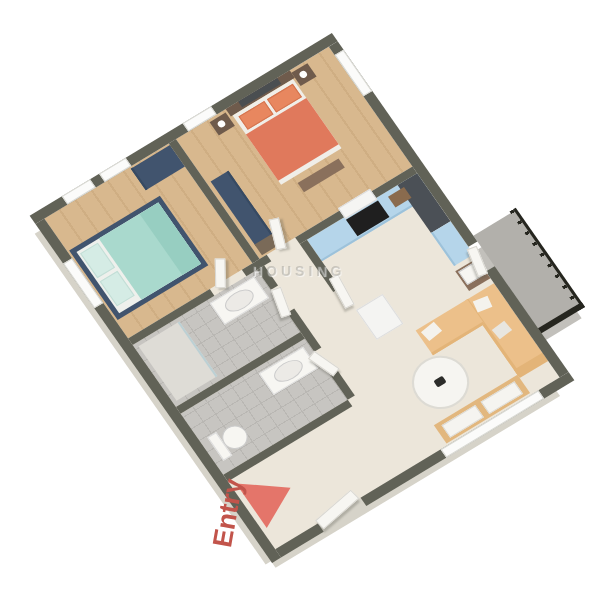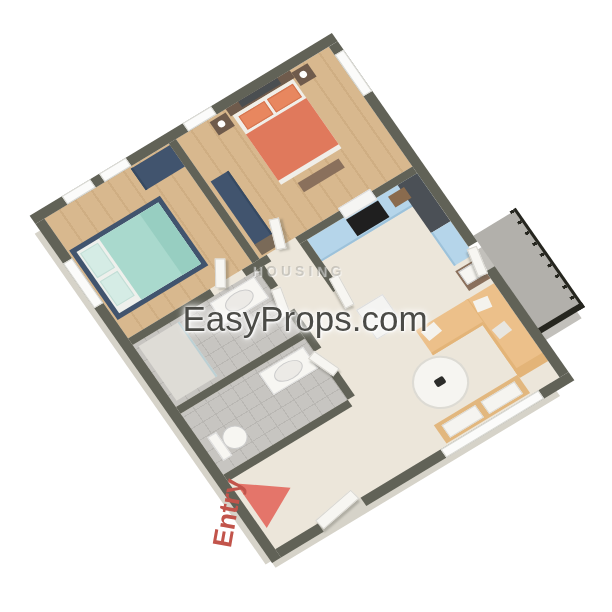--- a/index.html
+++ b/index.html
@@ -168,17 +168,16 @@
     <div class="door" style="left:104px;top:142px;width:30px;height:10px;transform:rotate(-58deg);"></div>
     <div class="door" style="left:146px;top:188px;width:10px;height:30px;transform:rotate(14deg);"></div>
     <div class="door" style="left:146px;top:262px;width:10px;height:30px;transform:rotate(-20deg);"></div>
     <div class="door" style="left:200px;top:208px;width:10px;height:34px;transform:rotate(6deg);"></div>
     <div class="door" style="left:324px;top:254px;width:10px;height:30px;transform:rotate(12deg);"></div>
     <div class="door" style="left:58px;top:402px;width:46px;height:12px;transform:rotate(-10deg);"></div>
 
   </div>
 
   <div class="wm-housing">HOUSING</div>
-  <div class="wm-main">EasyProps.com</div>
   <div class="entry-arrow"></div>
   <div class="entry-label">Entry</div>
 
 </div>
 
 </body></html>

